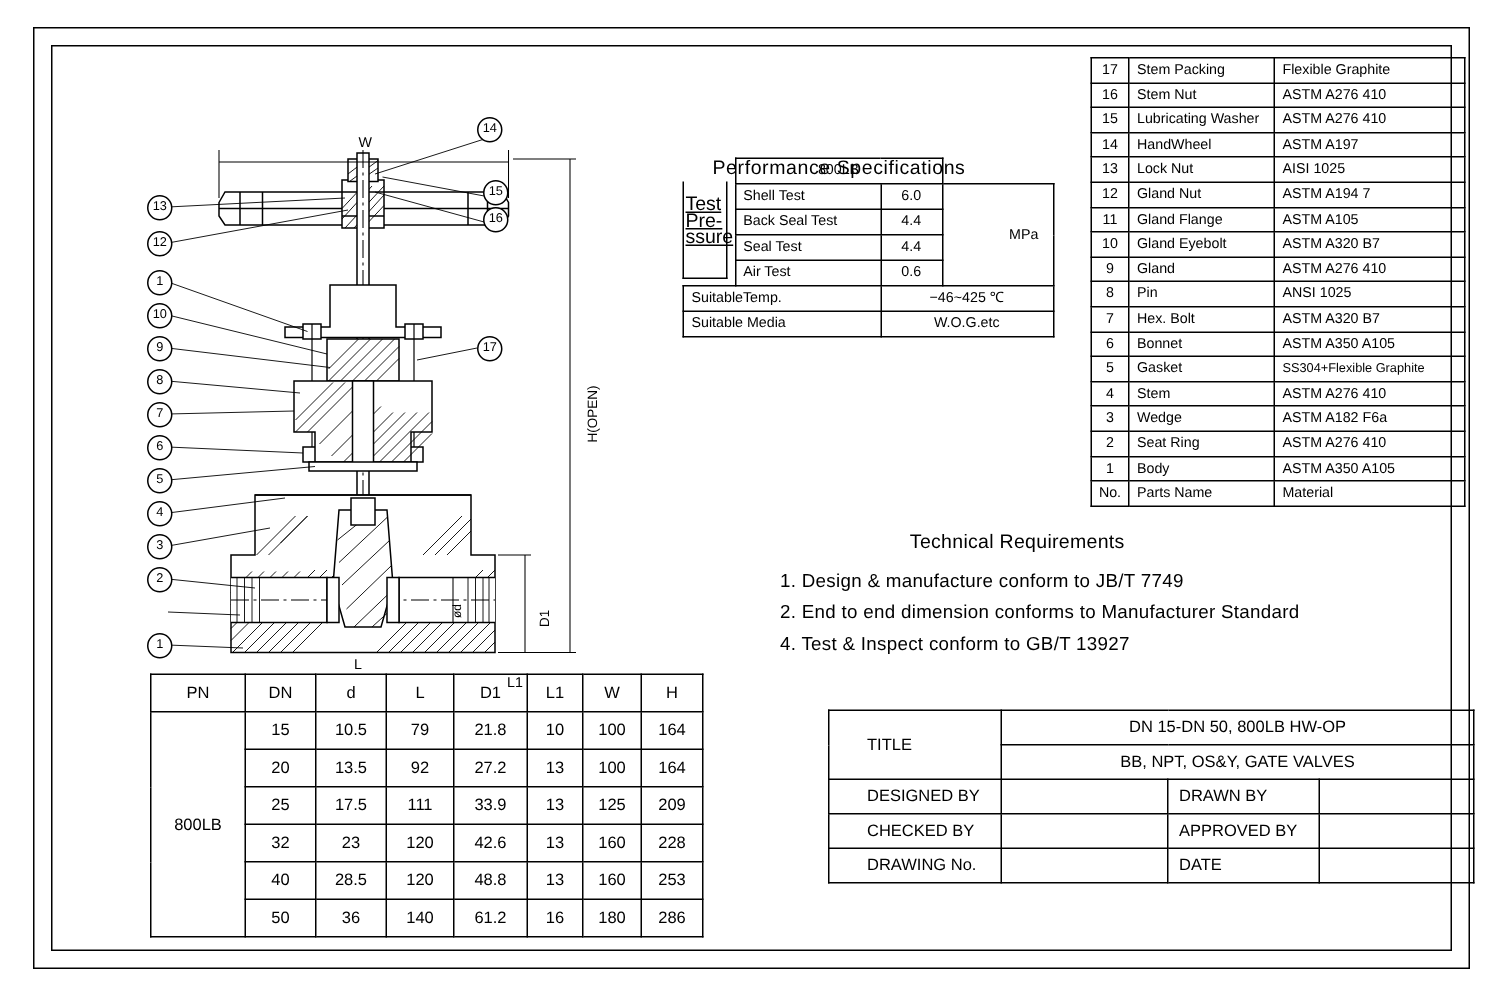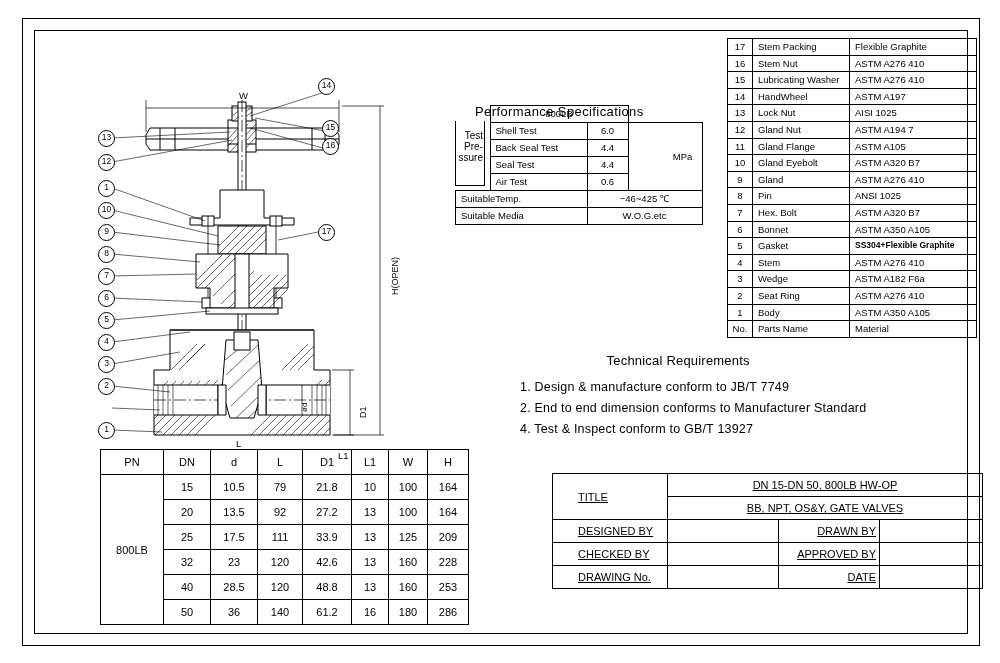--- a/index.html
+++ b/index.html
@@ -106,24 +106,24 @@
   #dim-table td.L1  { width: 30px; }
   #dim-table td.W   { width: 32px; }
   #dim-table td.H   { width: 34px; }
 
   
   #title-block {
     position: absolute;
     left: 552px; top: 473px;
     font-size: 11px;
   }
-  #title-block td { height: 22px; line-height: 22px; text-decoration: underline; }
+  #title-block td { height: 22px; line-height: 22px; }
   #title-block td.k { width: 86px; text-align: left; padding-left: 25px; }
   #title-block td.v { width: 104px; }
-  #title-block td.k2 { width: 90px; text-align: right; padding-left: 7px; margin-top: 12px; }
+  #title-block td.k2 { width: 90px; text-align: left; padding-left: 7px; margin-top: 12px; }
   #title-block td.v2 { width: 96px; }
   #title-block td.titlecell { width: 290px; }
 
   
   #drawing {
     position: absolute;
     left: 50px; top: 40px;
     width: 400px; height: 400px;
   }
   .callout {
@@ -396,21 +396,21 @@
       <tr>
         <td class="row" colspan="2" style="text-align:left;">SuitableTemp.</td>
         <td class="wide" colspan="2">−46~425 ℃</td>
       </tr>
       <tr>
         <td class="row" colspan="2" style="text-align:left;">Suitable Media</td>
         <td class="wide" colspan="2">W.O.G.etc</td>
       </tr>
     </tbody>
   </table>
-  <div style="position:absolute; left:457px; top:130px; width:26px; font-size:10px; line-height:11px; text-align:right;">
+  <div style="position:absolute; left:457px; top:130px; width:26px; font-size:13px; line-height:11px; text-align:left;text-decoration:underline;">
     <span>Test Pre-ssure</span>
   </div>
   <div style="position:absolute; left:455px; top:121px; width:28px; height:64px; border-left:1px solid #000; border-right:1px solid #000; border-bottom:1px solid #000;"></div>
 
   <table id="parts-list">
     <tbody>
       <tr>
           <td class="no">17</td>
           <td class="name">Stem Packing</td>
           <td class="mat">Flexible Graphite</td>
@@ -466,21 +466,21 @@
           <td class="mat">ASTM A320 B7</td>
         </tr>
       <tr>
           <td class="no">6</td>
           <td class="name">Bonnet</td>
           <td class="mat">ASTM A350 A105</td>
         </tr>
       <tr>
           <td class="no">5</td>
           <td class="name">Gasket</td>
-          <td class="mat" style="font-size:8.5px;font-weight:bold;">SS304+Flexible Graphite</td>
+          <td class="mat" style="font-size:8.5px;">SS304+Flexible Graphite</td>
         </tr>
       <tr>
           <td class="no">4</td>
           <td class="name">Stem</td>
           <td class="mat">ASTM A276 410</td>
         </tr>
       <tr>
           <td class="no">3</td>
           <td class="name">Wedge</td>
           <td class="mat">ASTM A182 F6a</td>

